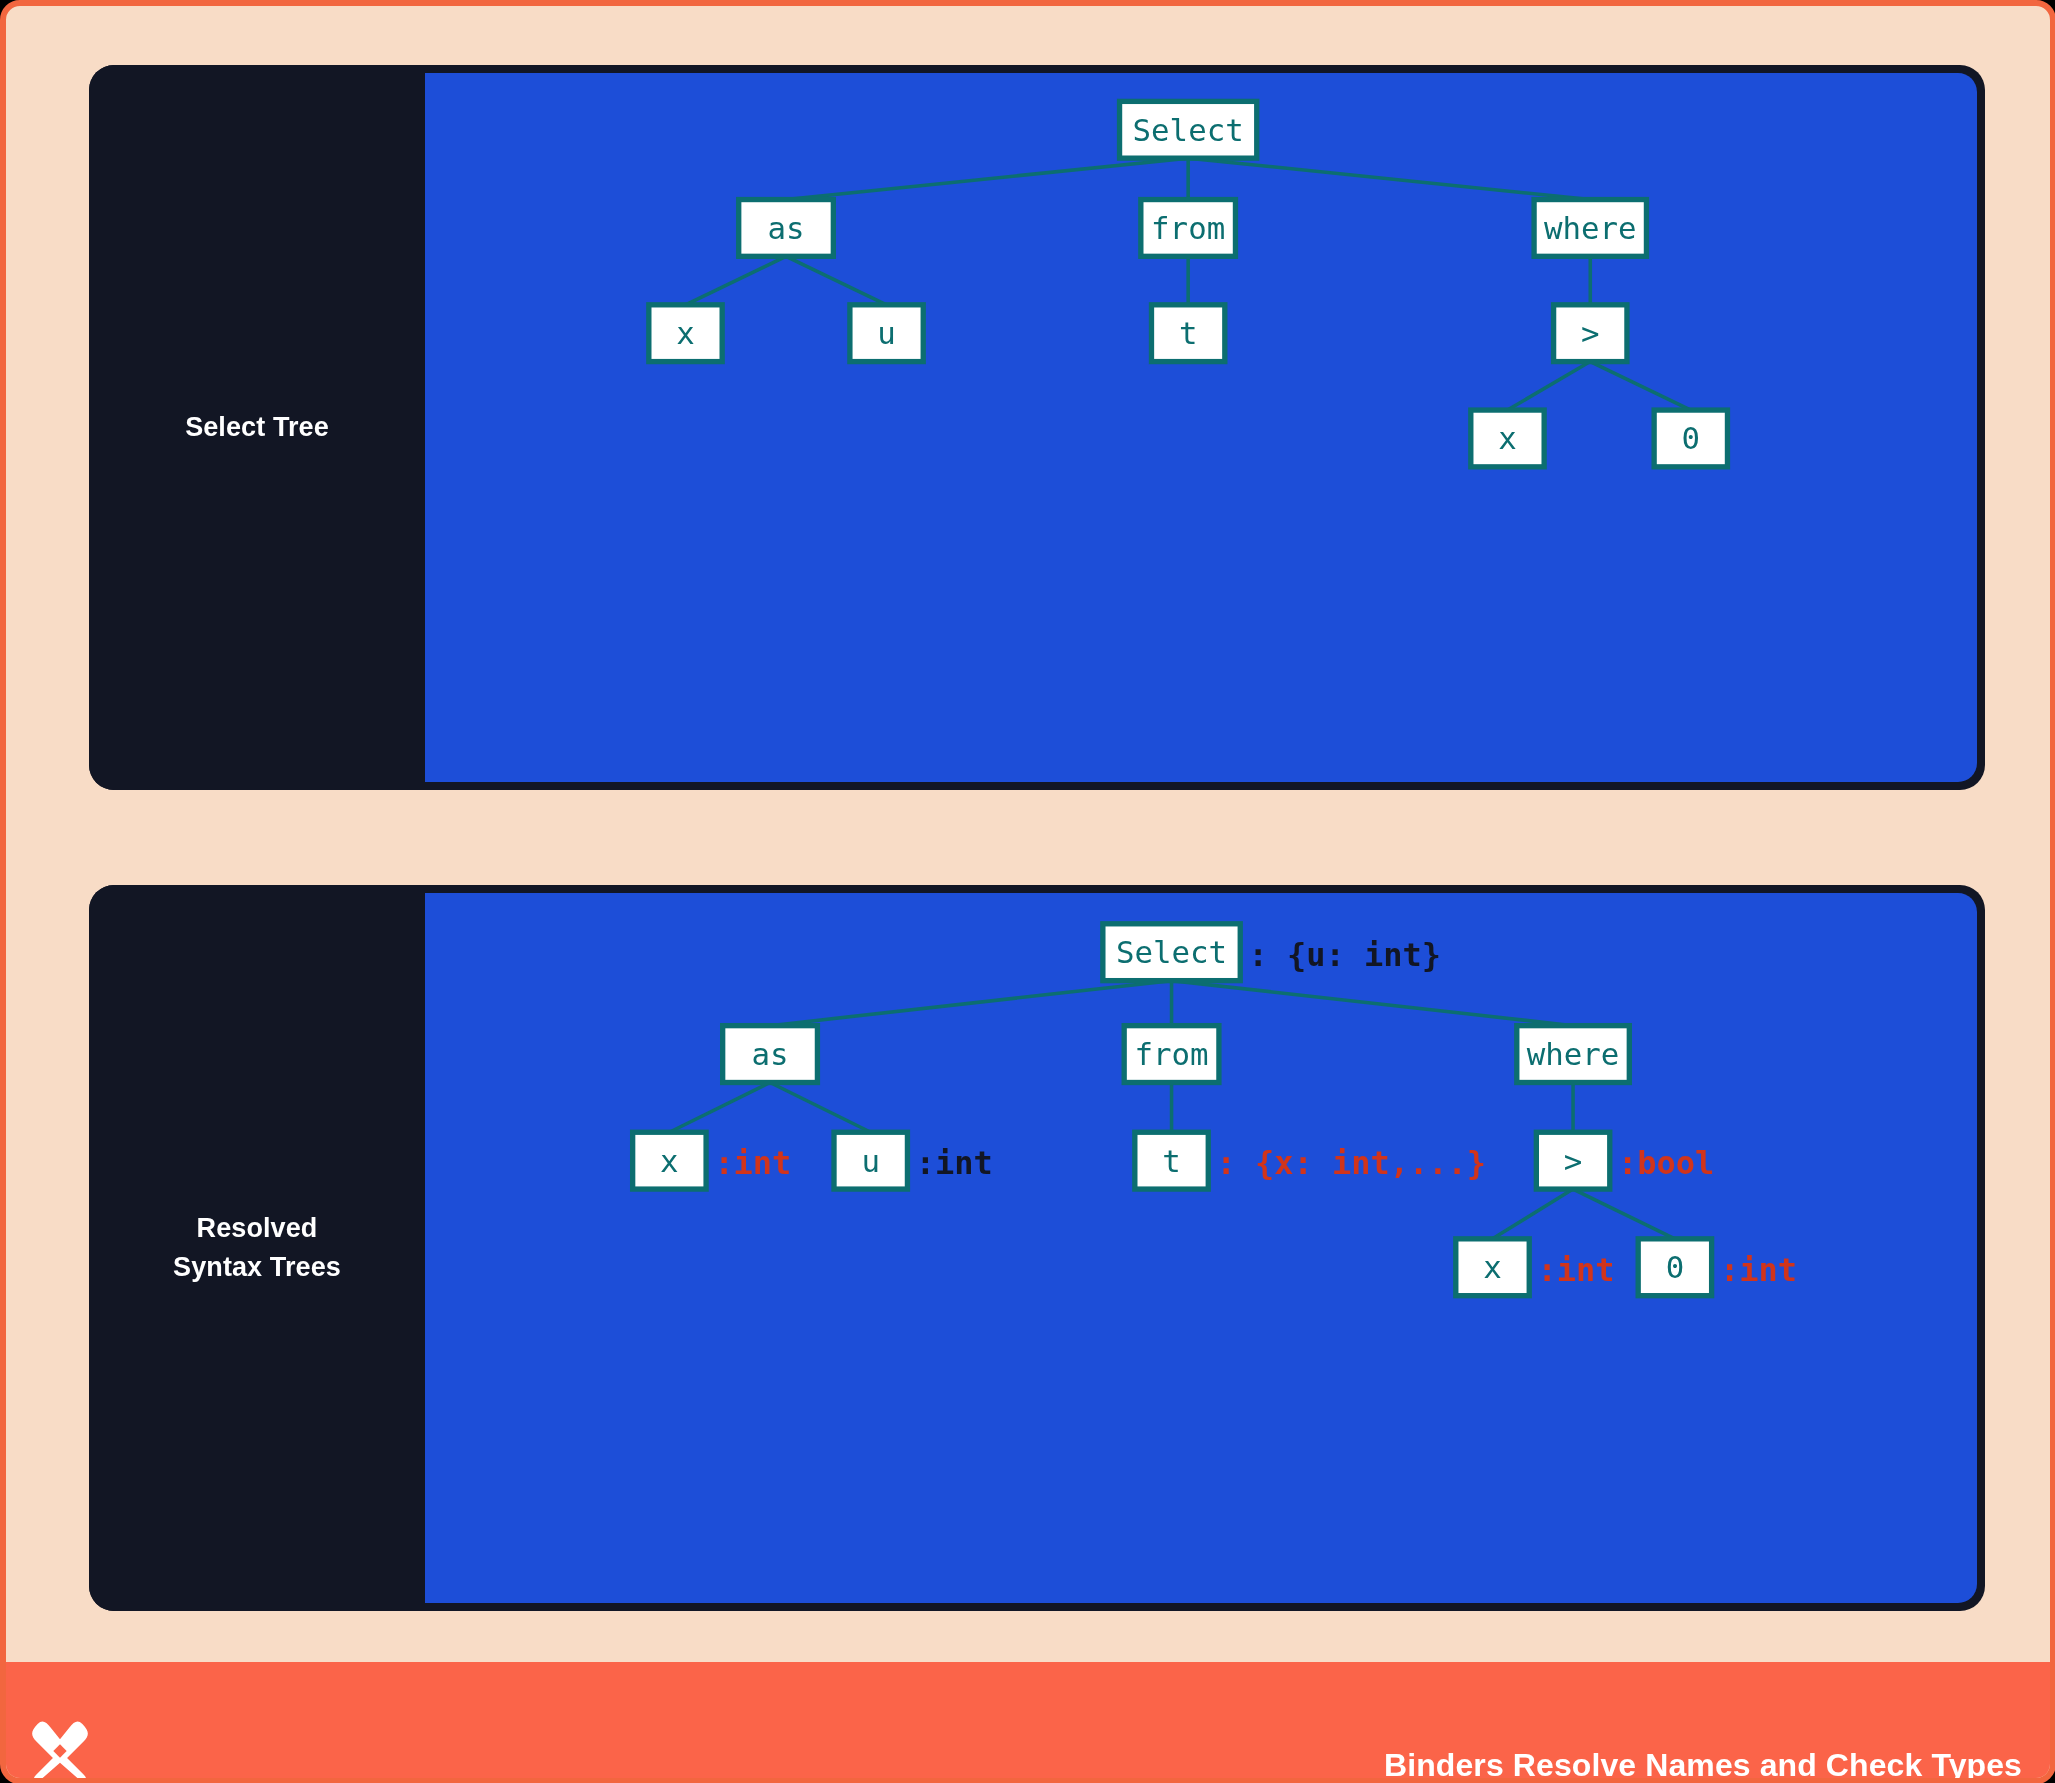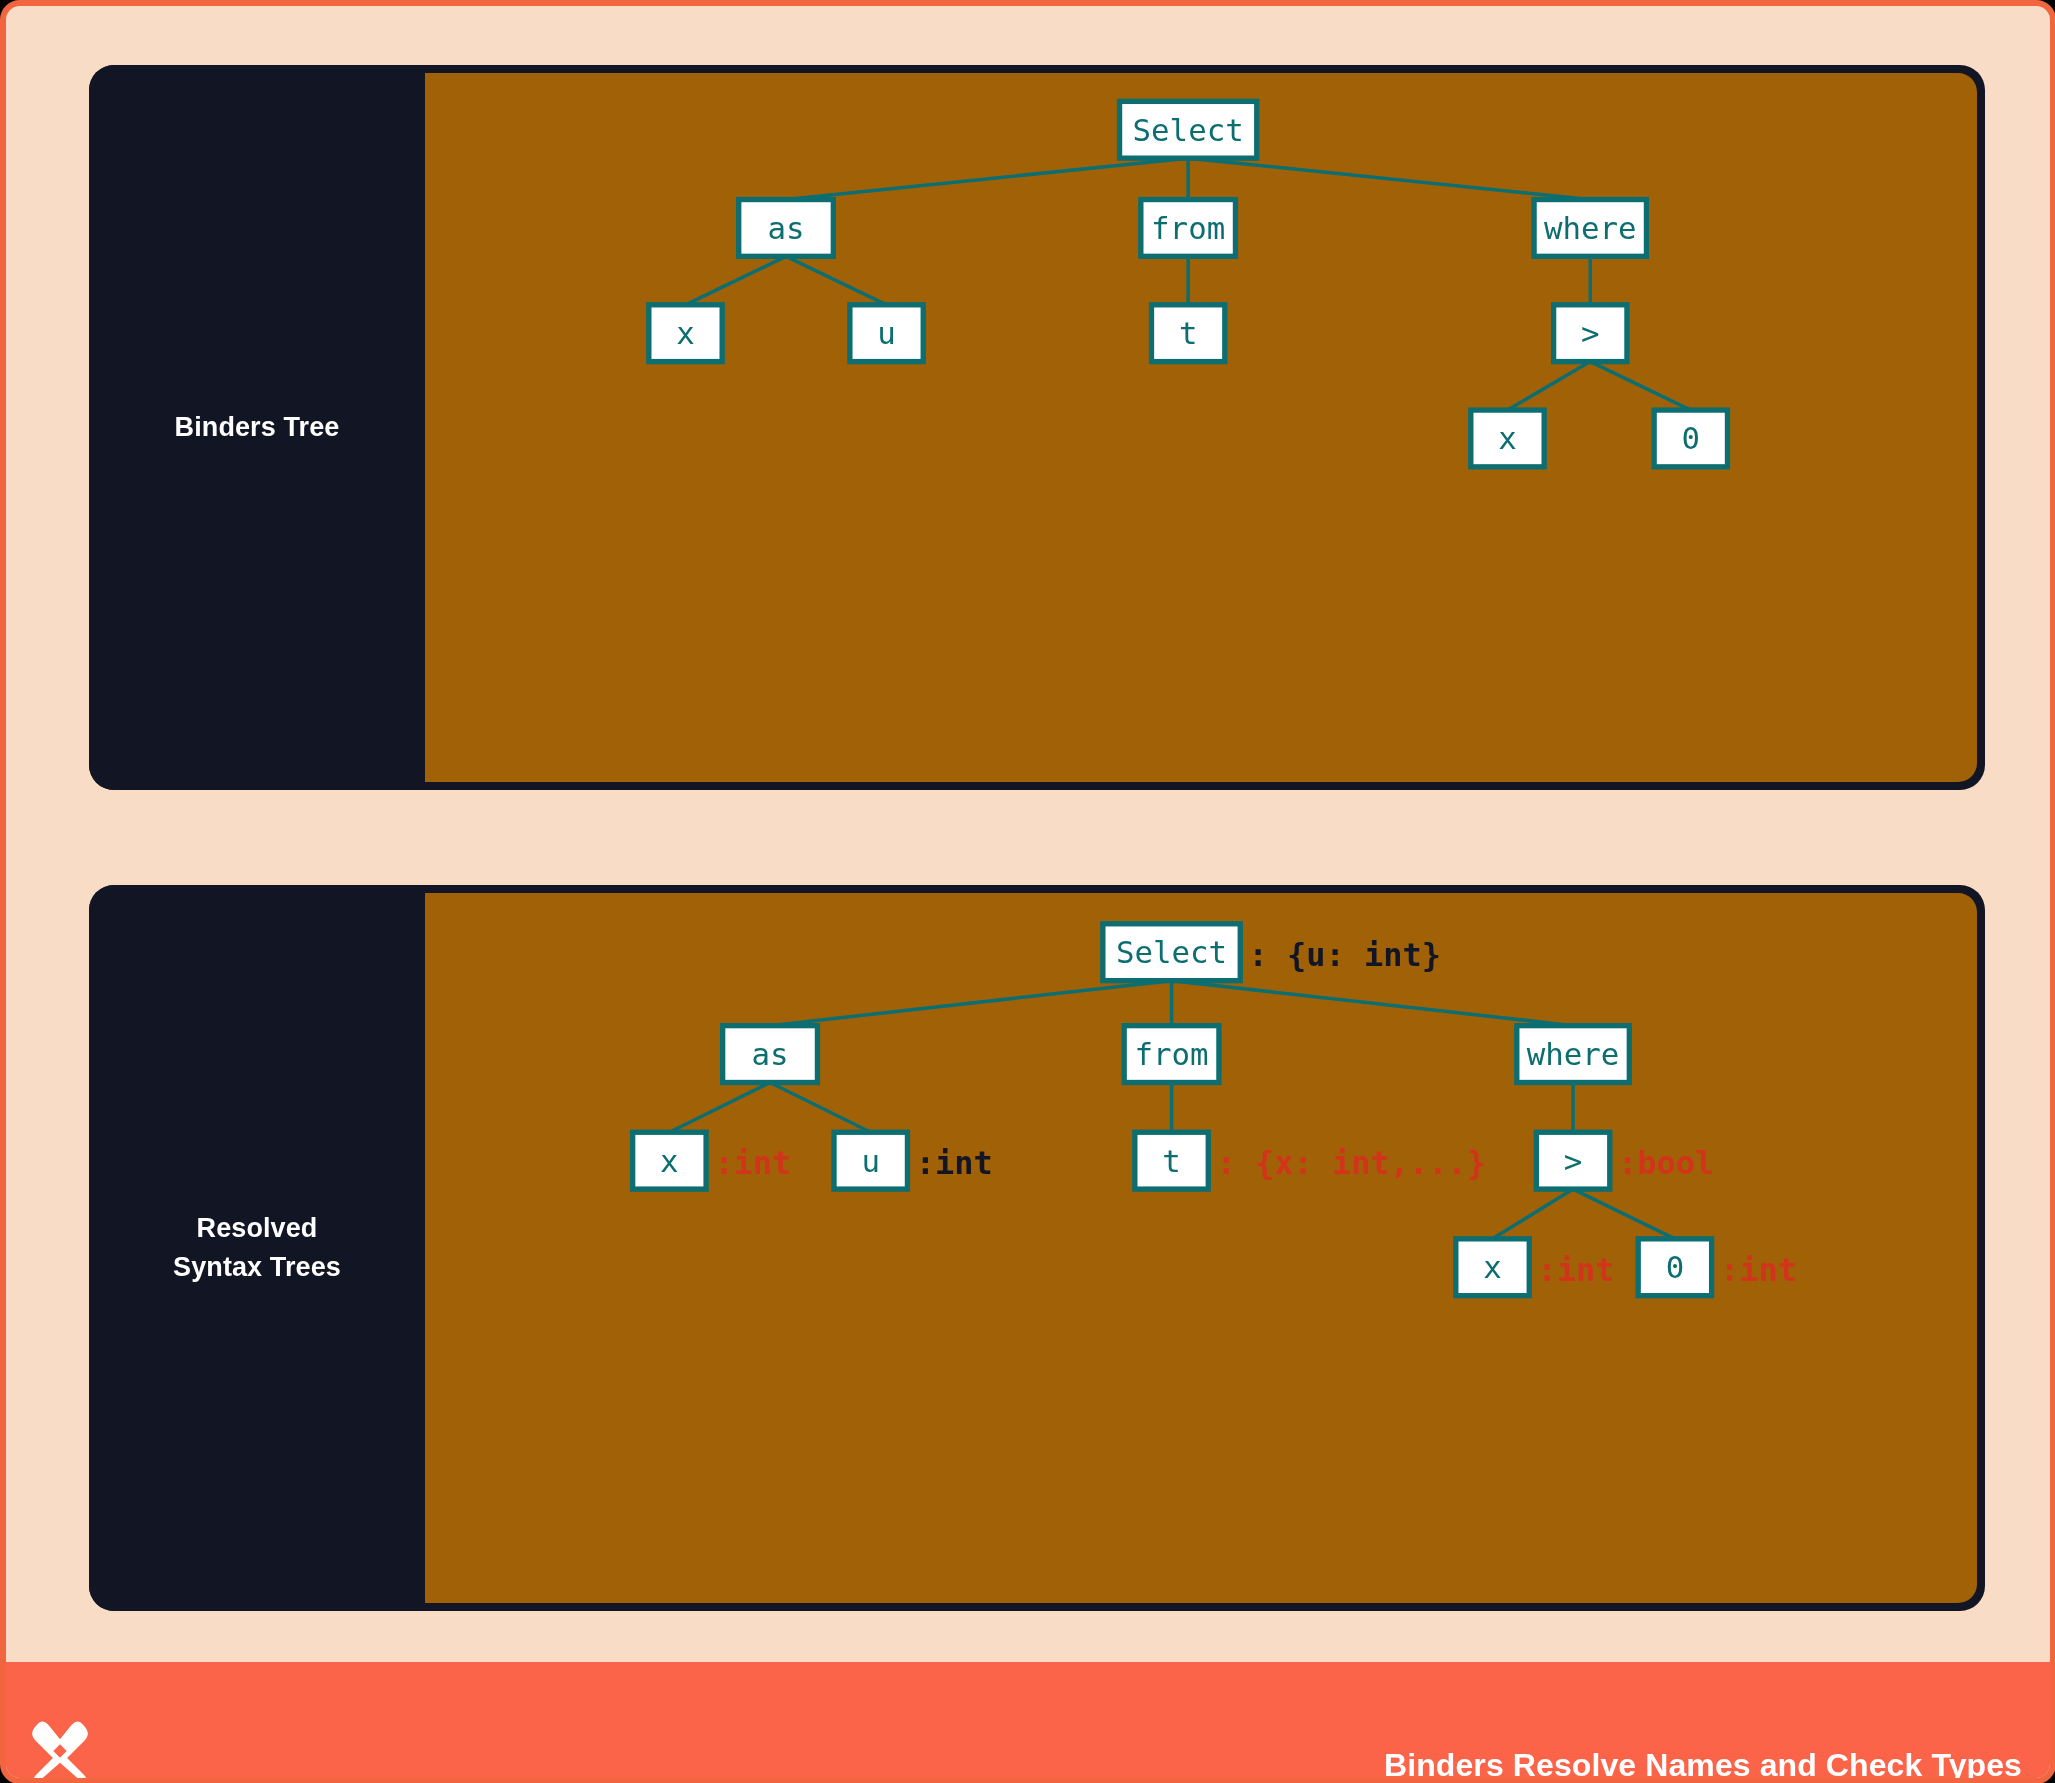--- a/index.html
+++ b/index.html
@@ -12,21 +12,21 @@
   .panel{
     position:absolute;background:#121624;border-radius:25px;overflow:hidden;
     display:flex;
   }
   .panel-label{
     width:336px;flex:0 0 336px;background:#121624;color:#ffffff;
     display:flex;align-items:center;justify-content:center;text-align:center;
     font-size:27px;font-weight:700;line-height:1.45;letter-spacing:0.1px;
   }
   .panel-canvas{
-    flex:1 1 auto;background:#a16207;margin:7.7px 7.7px 7.7px 0;
+    flex:1 1 auto;background:#1d4ed8;margin:7.7px 7.7px 7.7px 0;
     border-radius:0 19px 19px 0;position:relative;overflow:hidden;
   }
   .panel-canvas svg{display:block;width:100%;height:100%;}
   #panel-top{left:83px;top:59px;width:1896px;height:725px;}
   #panel-bottom{left:83px;top:879px;width:1896px;height:726px;}
 
   
   .binder{position:absolute;left:946px;top:784px;width:355px;height:96px;}
   .binder svg{display:block;}
   .binder-label{
@@ -46,21 +46,21 @@
     margin-left:auto;margin-right:34px;color:#ffffff;
     font-size:32px;font-weight:700;letter-spacing:0.1px;
   }
 </style>
 </head>
 <body>
 
 <div class="frame">
 
   <div class="panel" id="panel-top">
-    <div class="panel-label">Binders Tree</div>
+    <div class="panel-label">Select Tree</div>
     <div class="panel-canvas">
       <svg id="svg-tree-0" viewBox="0 0 2580 1200" preserveAspectRatio="xMidYMid meet">
           <line x1="1268" y1="144" x2="588" y2="214" stroke="#0C6E70" stroke-width="6" stroke-linecap="butt"></line>
           <line x1="1268" y1="144" x2="1268" y2="214" stroke="#0C6E70" stroke-width="6" stroke-linecap="butt"></line>
           <line x1="1268" y1="144" x2="1948" y2="214" stroke="#0C6E70" stroke-width="6" stroke-linecap="butt"></line>
           <line x1="588" y1="310" x2="418" y2="392" stroke="#0C6E70" stroke-width="6" stroke-linecap="butt"></line>
           <line x1="588" y1="310" x2="758" y2="392" stroke="#0C6E70" stroke-width="6" stroke-linecap="butt"></line>
           <line x1="1268" y1="310" x2="1268" y2="392" stroke="#0C6E70" stroke-width="6" stroke-linecap="butt"></line>
           <line x1="1948" y1="310" x2="1948" y2="392" stroke="#0C6E70" stroke-width="6" stroke-linecap="butt"></line>
           <line x1="1948" y1="488" x2="1808" y2="570" stroke="#0C6E70" stroke-width="6" stroke-linecap="butt"></line>

